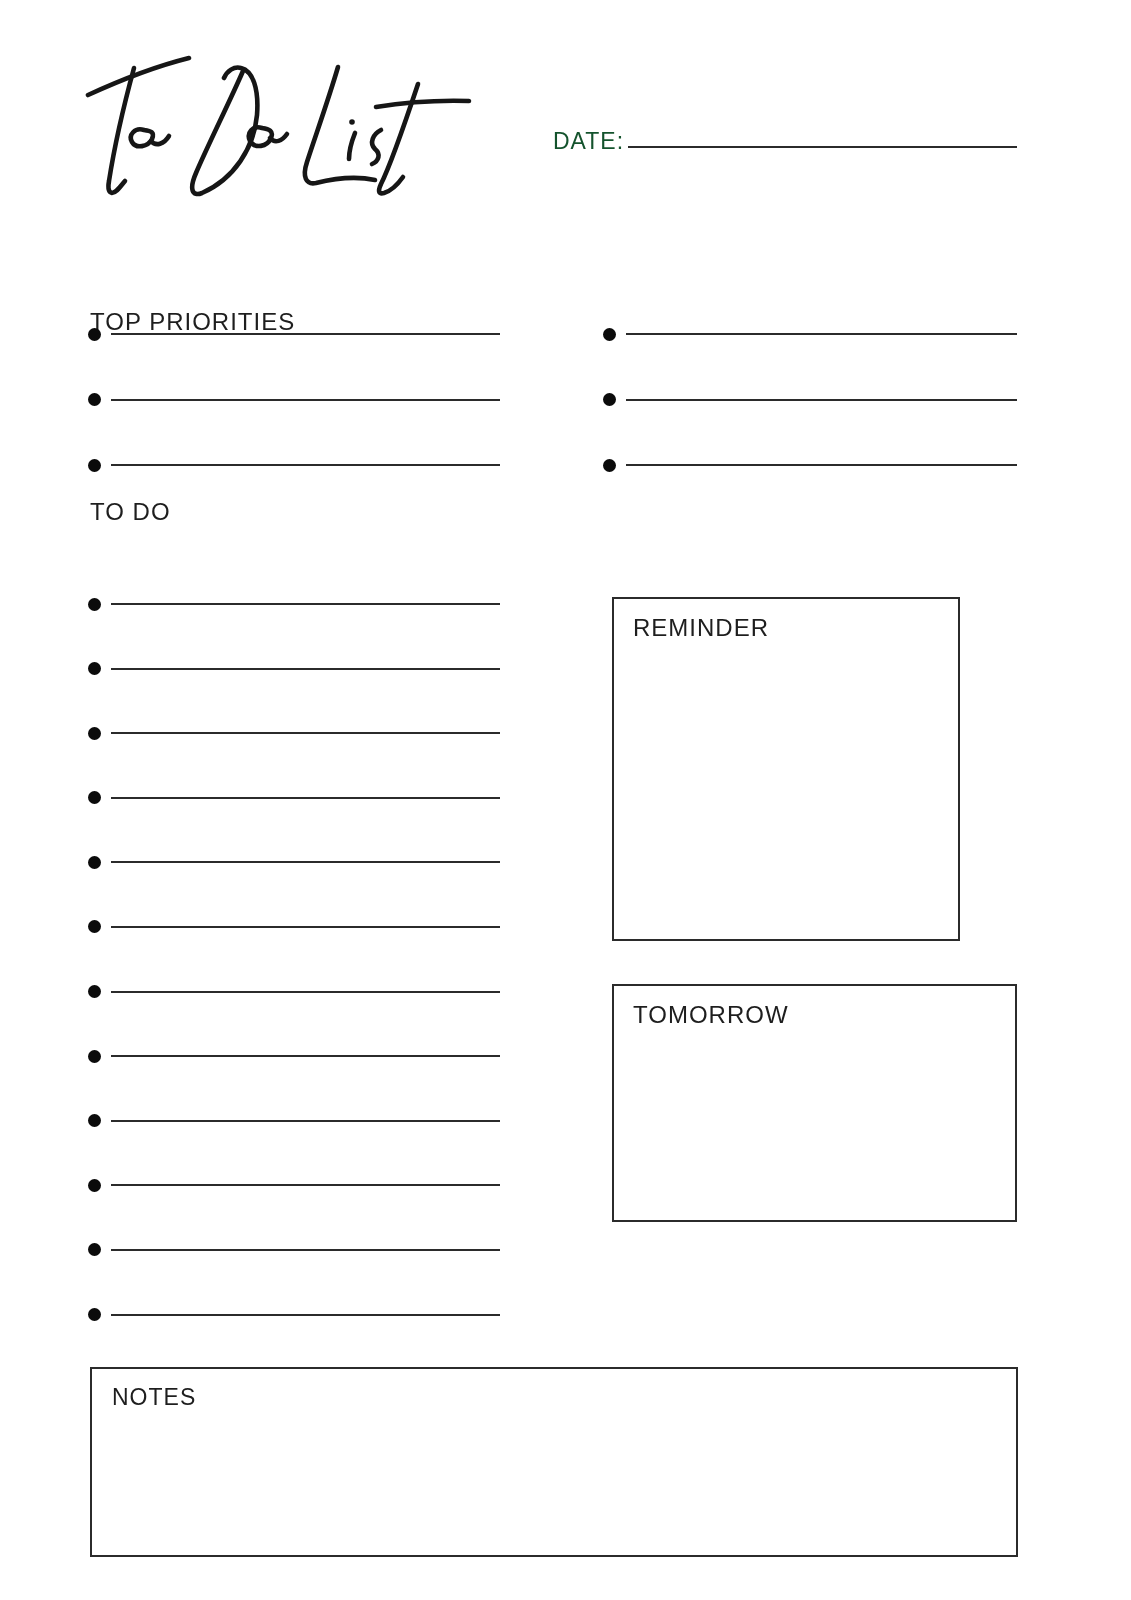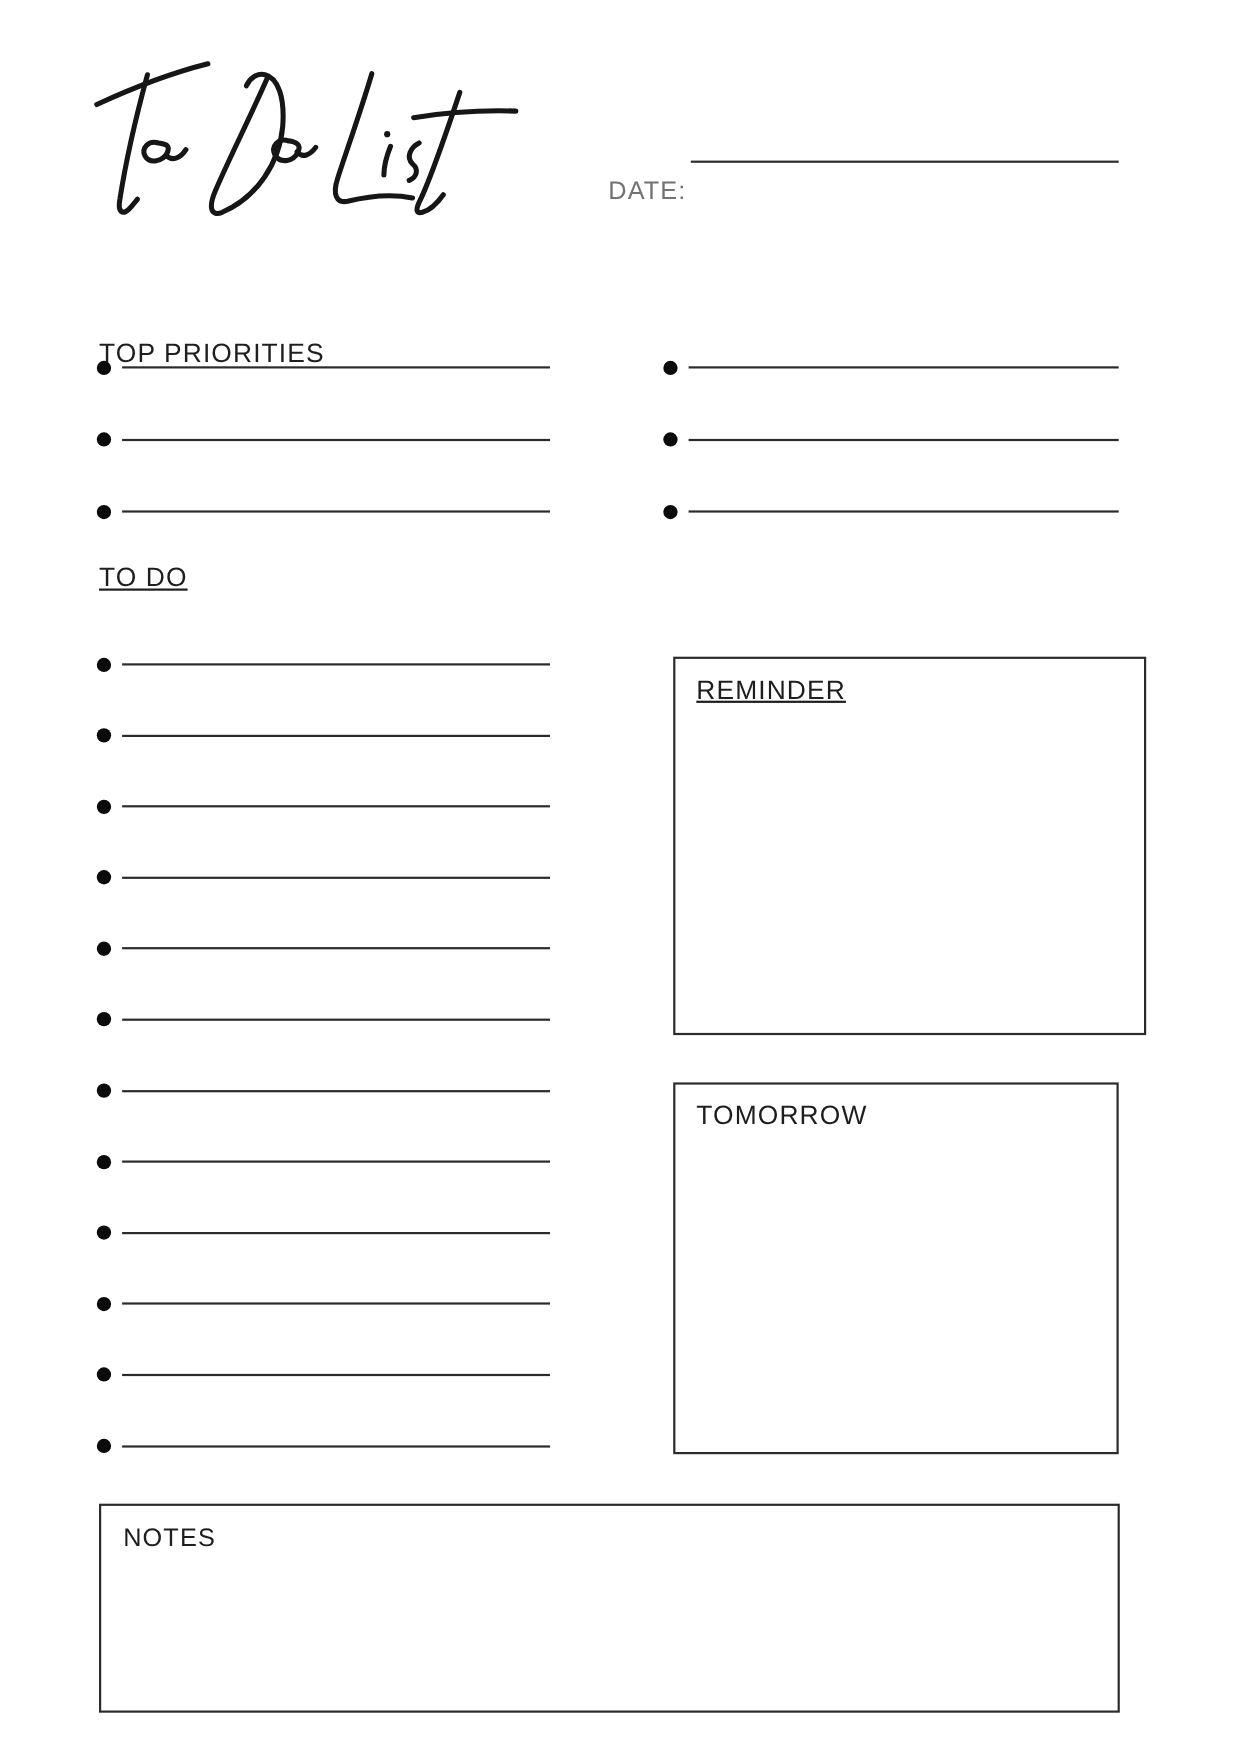--- a/index.html
+++ b/index.html
@@ -15,55 +15,55 @@
     position:absolute;width:1px;height:1px;overflow:hidden;
     clip:rect(0 0 0 0);white-space:nowrap;
   }
   
   .title-wrap{position:absolute;left:85px;top:45px;width:395px;height:160px;}
   .title-wrap svg{display:block;width:395px;height:160px;}
 
   
   .date-label{
     position:absolute;left:553px;top:128px;
-    font-size:23px;letter-spacing:1px;color:#737373;margin-top:32px;
+    font-size:23px;letter-spacing:1px;color:#14532d;
   }
   .date-line{
     position:absolute;left:628px;top:146px;width:389px;height:2px;
     background:#2b2b2b;
   }
   .date-value{
     position:absolute;left:640px;top:118px;width:370px;height:26px;
     font-size:20px;color:#1d1d1d;
   }
 
   
   .h{
     position:absolute;margin:0;
     font-size:24px;font-weight:400;letter-spacing:1px;color:#1e1e1e;
   }
   .tp-h{left:90px;top:276px;margin-top:32px;}
-  .todo-h{left:90px;top:512px;text-decoration:underline;}
+  .todo-h{left:90px;top:498px;}
 
   
   .rows{position:absolute;display:flex;flex-direction:column;}
   .tp-left{left:88px;top:327px;width:412px;row-gap:51.5px;}
   .tp-right{left:603px;top:327px;width:414px;row-gap:51.5px;}
   .todo-list{left:88px;top:597px;width:412px;row-gap:50.6px;}
   .row{display:flex;align-items:center;height:14px;}
   .dot{width:13px;height:13px;border-radius:50%;background:#0b0b0b;flex:0 0 auto;}
   .line{flex:1;height:2px;margin-left:10px;background:#2b2b2b;}
 
   
   .box{
     position:absolute;box-sizing:border-box;
     border:2px solid #2b2b2b;background:#ffffff;
   }
-  .reminder-box{left:612px;top:597px;width:430px;height:344px;text-decoration:underline;}
-  .tomorrow-box{left:612px;top:984px;width:405px;height:338px;}
+  .reminder-box{left:612px;top:597px;width:348px;height:344px;}
+  .tomorrow-box{left:612px;top:984px;width:405px;height:238px;}
   .notes-box{left:90px;top:1367px;width:928px;height:190px;}
   .box-label{
     padding:15px 0 0 19px;
     font-size:24px;letter-spacing:1px;color:#1e1e1e;
   }
   .notes-box .box-label{font-size:23px;padding-left:20px;}
   .box-content{
     position:absolute;left:4px;right:4px;top:50px;bottom:4px;
     font-size:18px;color:#1d1d1d;
   }

